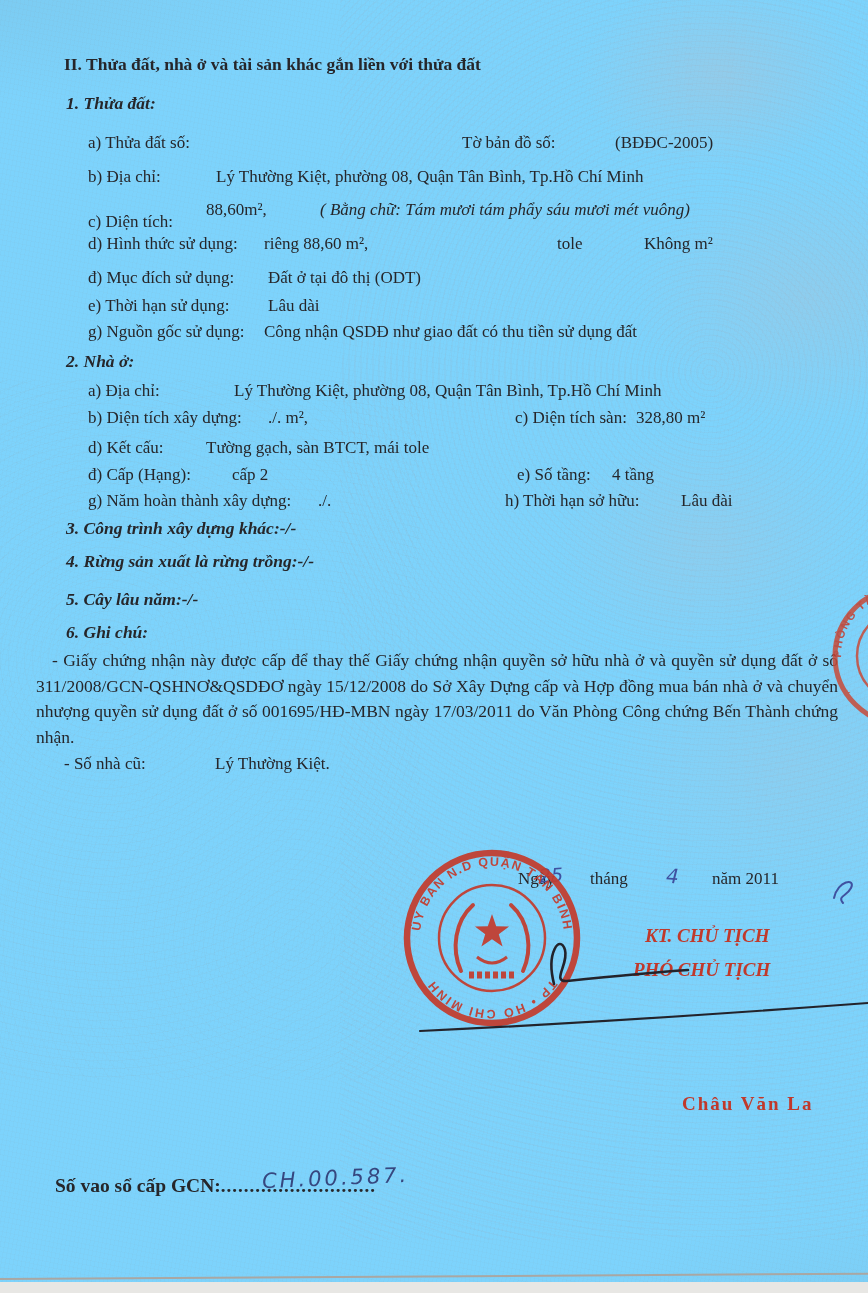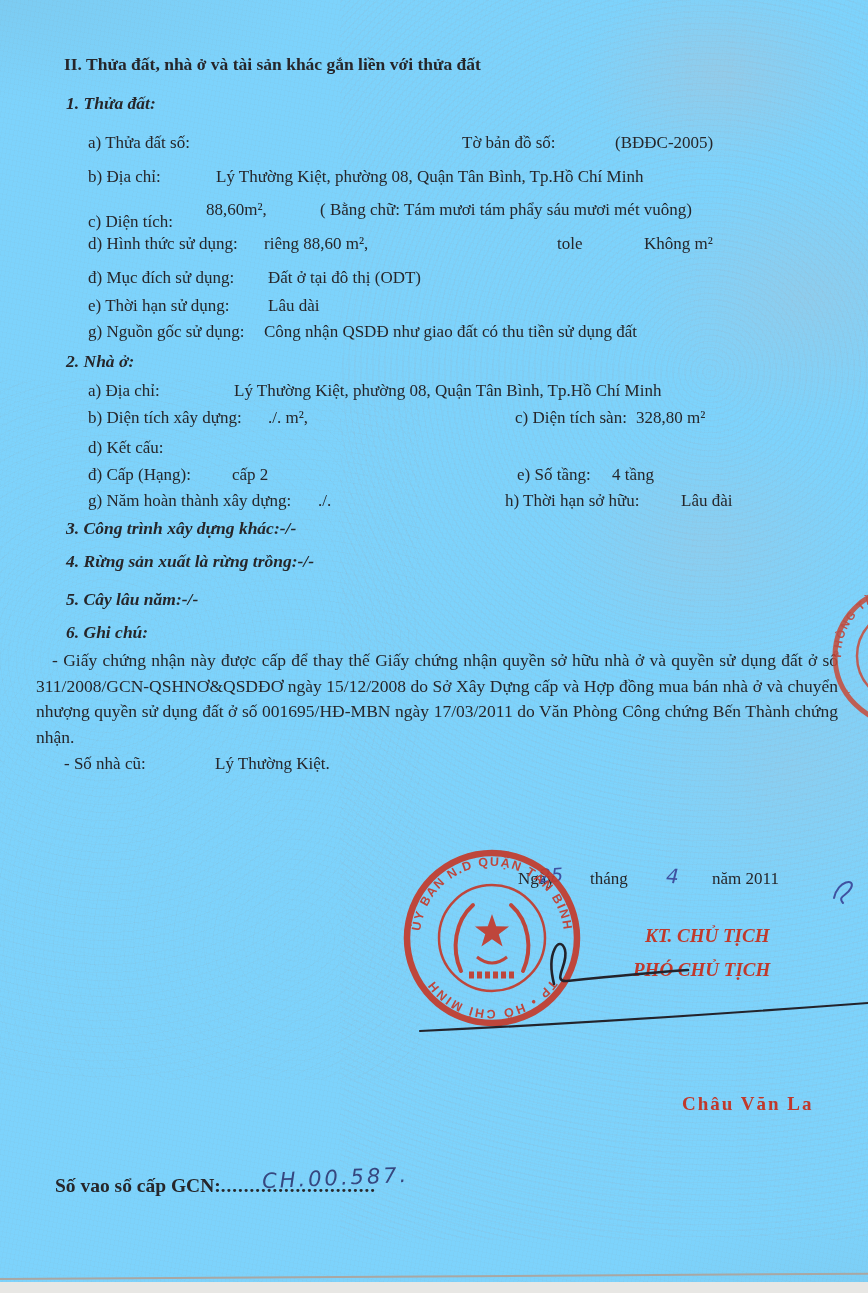--- a/index.html
+++ b/index.html
@@ -85,21 +85,21 @@
 
   <div class="ln" style="left:88px;top:132px;">a) Thửa đất số:</div>
   <div class="ln" style="left:462px;top:132px;">Tờ bản đồ số:</div>
   <div class="ln" style="left:615px;top:132px;">(BĐĐC-2005)</div>
 
   <div class="ln" style="left:88px;top:166px;">b) Địa chỉ:</div>
   <div class="ln" style="left:216px;top:166px;">Lý Thường Kiệt, phường 08, Quận Tân Bình, Tp.Hồ Chí Minh</div>
 
   <div class="ln" style="left:88px;top:211px;">c) Diện tích:</div>
   <div class="ln" style="left:206px;top:199px;">88,60m²,</div>
-  <div class="ln" style="left:320px;top:199px;">( Bằng chữ:  Tám mươi tám phẩy sáu mươi mét vuông)</div>
+  <div class="ln" style="left:320px;top:199px;font-style:italic;">( Bằng chữ:  Tám mươi tám phẩy sáu mươi mét vuông)</div>
 
   <div class="ln" style="left:88px;top:233px;">d) Hình thức sử dụng:</div>
   <div class="ln" style="left:264px;top:233px;">riêng  88,60 m²,</div>
   <div class="ln" style="left:557px;top:233px;">tole</div>
   <div class="ln" style="left:644px;top:233px;">Không m²</div>
 
   <div class="ln" style="left:88px;top:267px;">đ) Mục đích sử dụng:</div>
   <div class="ln" style="left:268px;top:267px;">Đất ở tại đô thị (ODT)</div>
 
   <div class="ln" style="left:88px;top:295px;">e) Thời hạn sử dụng:</div>
@@ -112,20 +112,21 @@
 
   <div class="ln" style="left:88px;top:380px;">a) Địa chỉ:</div>
   <div class="ln" style="left:234px;top:380px;">Lý Thường Kiệt, phường 08, Quận Tân Bình, Tp.Hồ Chí Minh</div>
 
   <div class="ln" style="left:88px;top:407px;">b) Diện tích xây dựng:</div>
   <div class="ln" style="left:268px;top:407px;">./. m²,</div>
   <div class="ln" style="left:515px;top:407px;">c) Diện tích sàn:</div>
   <div class="ln" style="left:636px;top:407px;">328,80 m²</div>
 
   <div class="ln" style="left:88px;top:437px;">d) Kết cấu:</div>
+  <div class="ln" style="left:206px;top:437px;">Tường gạch, sàn BTCT, mái tole</div>
 
   <div class="ln" style="left:88px;top:464px;">đ) Cấp (Hạng):</div>
   <div class="ln" style="left:232px;top:464px;">cấp 2</div>
   <div class="ln" style="left:517px;top:464px;">e) Số tầng:</div>
   <div class="ln" style="left:612px;top:464px;">4 tầng</div>
 
   <div class="ln" style="left:88px;top:490px;">g) Năm hoàn thành xây dựng:</div>
   <div class="ln" style="left:318px;top:490px;">./.</div>
   <div class="ln" style="left:505px;top:490px;">h) Thời hạn sở hữu:</div>
   <div class="ln" style="left:681px;top:490px;">Lâu đài</div>

